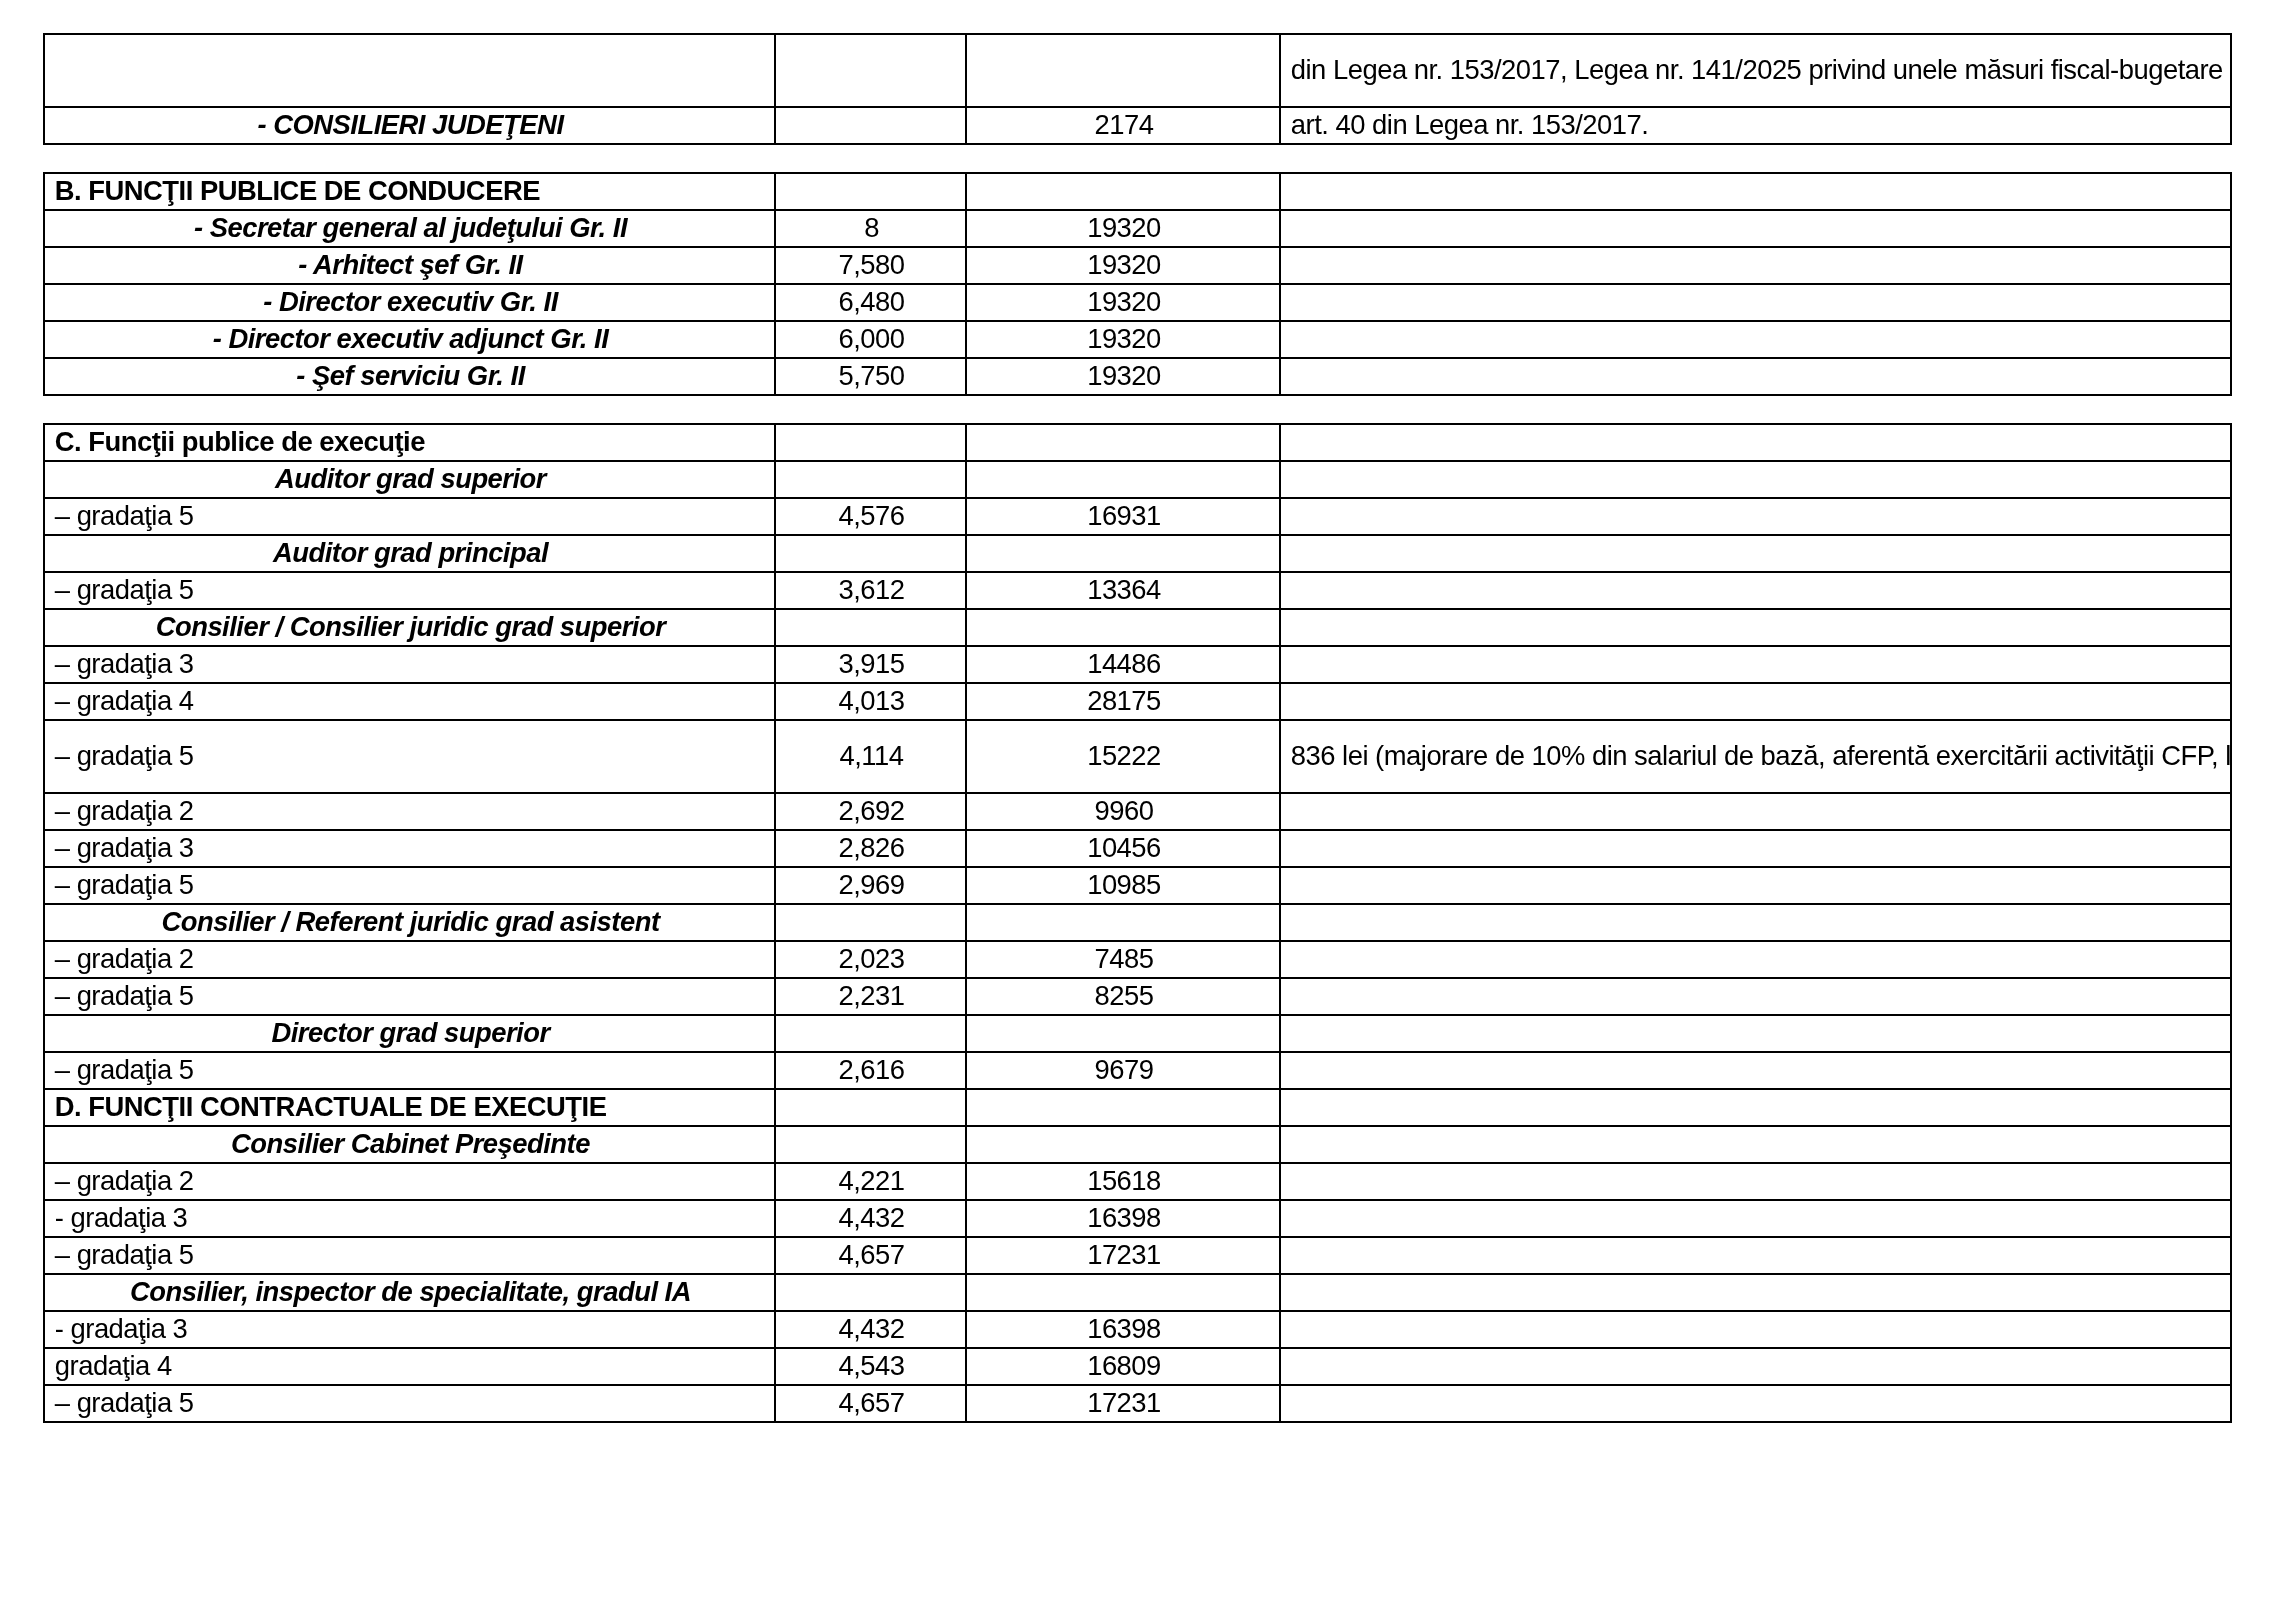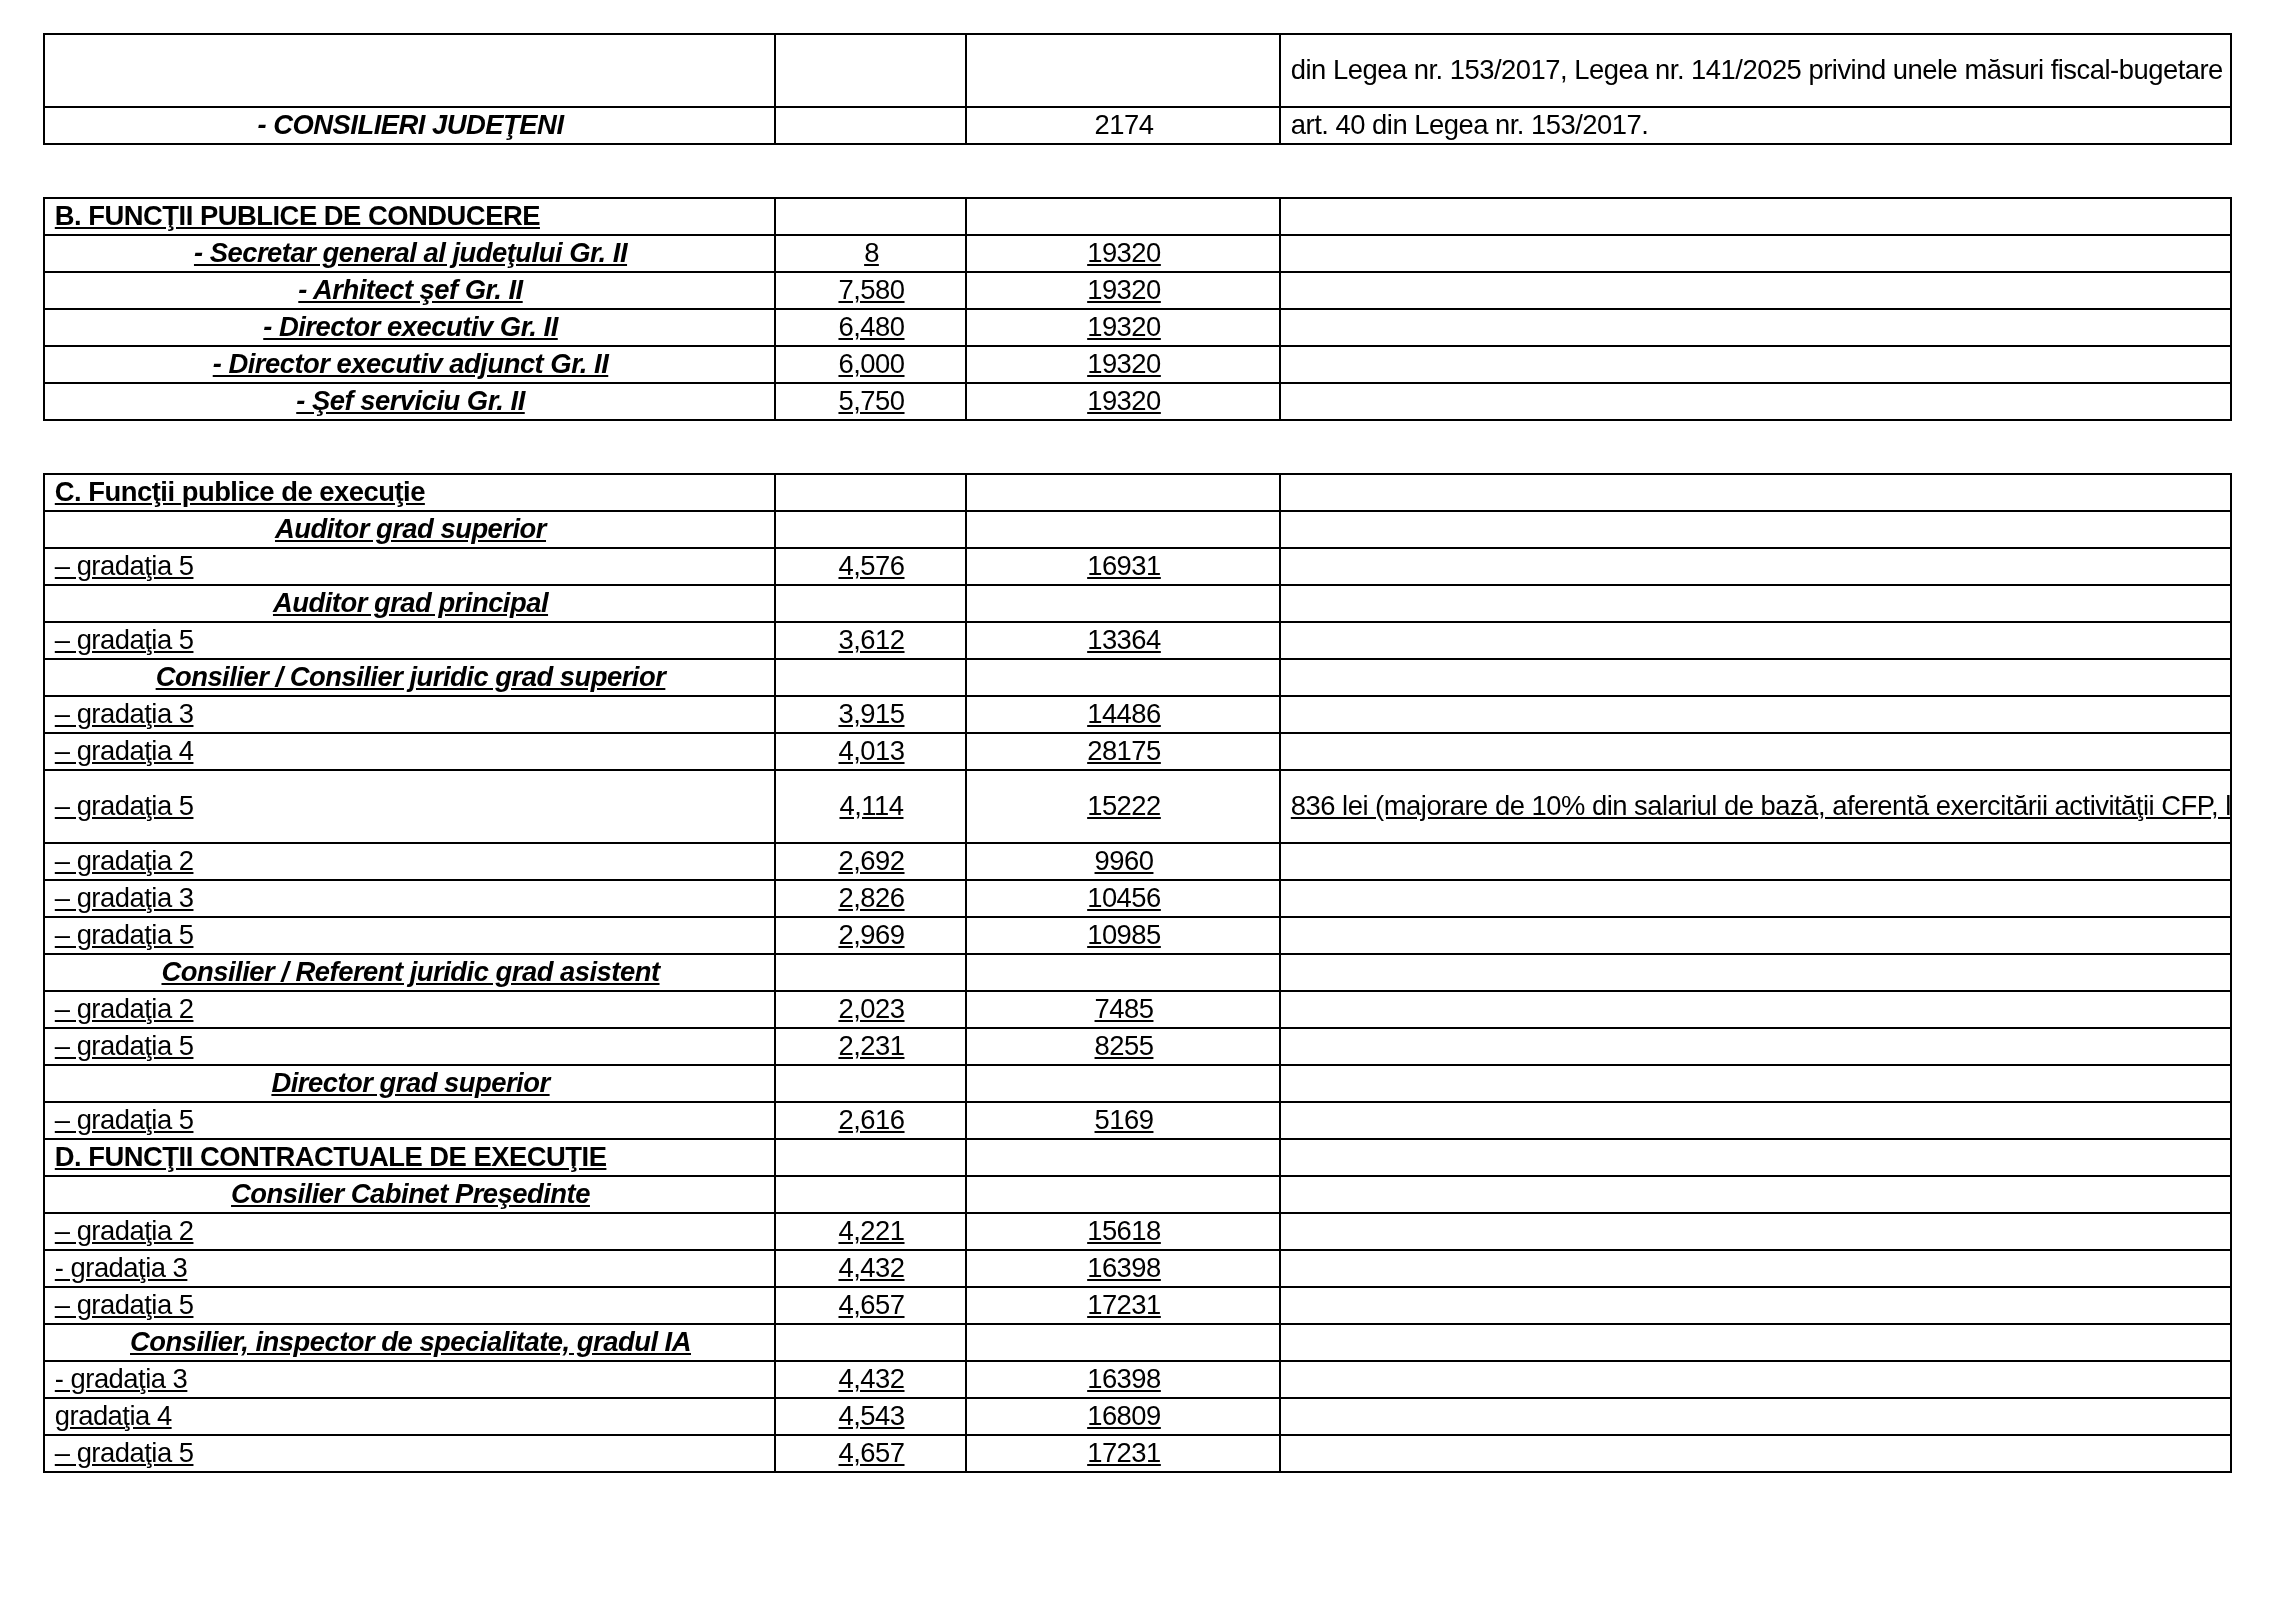--- a/index.html
+++ b/index.html
@@ -24,21 +24,21 @@
     height:35px;
     padding:0 7.8px 0 9.8px;
     font-size:27.4px;
     letter-spacing:-0.5px;
     line-height:1.12;
     vertical-align:middle;
     overflow:hidden;
     white-space:nowrap;
   }
   .blk-a{margin-top:33px;}
-  .blk-b,.blk-c{margin-top:52px;text-decoration:underline;}
+  .blk-b,.blk-c{margin-top:27px;}
   tr.tall td{height:71px;}
   td.c2,td.c3{text-align:center;padding:0 3.9px;}
   td.c4{text-align:left;padding:2px 11.8px;white-space:normal;}
   td.c4.ctr{text-align:center;}
   .bi{font-weight:bold;font-style:italic;text-align:center;}
   .b{font-weight:bold;}
   td.indent{padding-left:43px;}
 </style>
 </head>
 <body>
@@ -215,21 +215,21 @@
       </tr>
       <tr>
         <td class="c1 bi">Director grad superior</td>
         <td class="c2"></td>
         <td class="c3"></td>
         <td class="c4"></td>
       </tr>
       <tr>
         <td class="c1">– gradaţia 5</td>
         <td class="c2">2,616</td>
-        <td class="c3">5169</td>
+        <td class="c3">9679</td>
         <td class="c4"></td>
       </tr>
       <tr>
         <td class="c1 b">D. FUNCŢII CONTRACTUALE DE EXECUŢIE</td>
         <td class="c2"></td>
         <td class="c3"></td>
         <td class="c4"></td>
       </tr>
       <tr>
         <td class="c1 bi">Consilier Cabinet Preşedinte</td>

